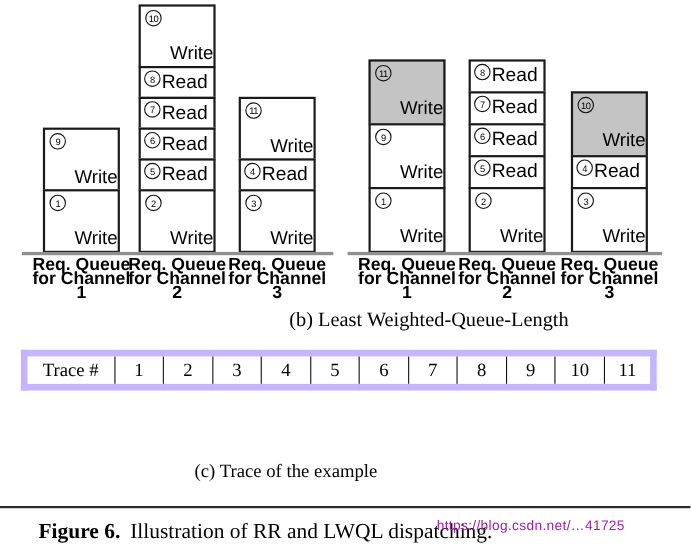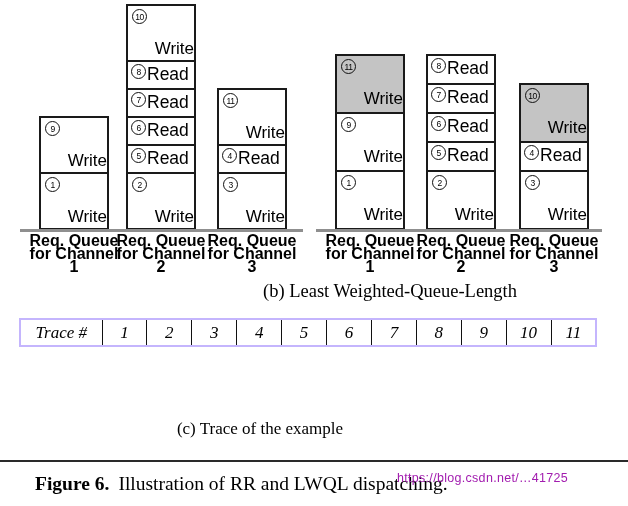--- a/index.html
+++ b/index.html
@@ -38,21 +38,21 @@
   .subcap{position:absolute;top:281px;font-family:"Liberation Serif",serif;
           font-size:18.5px;text-align:center;}
   .cap-a{left:36px;width:200px;}
   .cap-b{left:245px;width:290px;}
 
   
   .trace-table{position:absolute;left:19px;top:318px;width:578px;
                border-collapse:collapse;table-layout:fixed;
                font-family:"Liberation Serif",serif;font-size:17px;}
   .trace-table td{border:1.5px solid #111;text-align:center;height:25px;padding:0;}
-  .trace-table{border:2px solid #c4b5fd;font-style:italic;}
+  .trace-table{border:6px solid #c4b5fd;}
   .trace-table col.head{width:82px;}
 
   .cap-c{position:absolute;top:419px;left:110px;width:300px;text-align:center;
          font-family:"Liberation Serif",serif;font-size:17px;}
 
   .rule{position:absolute;top:460px;left:0;width:628px;height:2px;background:#2a2a2a;}
 
   .figcap{position:absolute;top:473px;left:35px;width:560px;
           font-family:"Liberation Serif",serif;font-size:19.5px;}
   .figcap .fl{font-weight:bold;margin-right:9px;}

